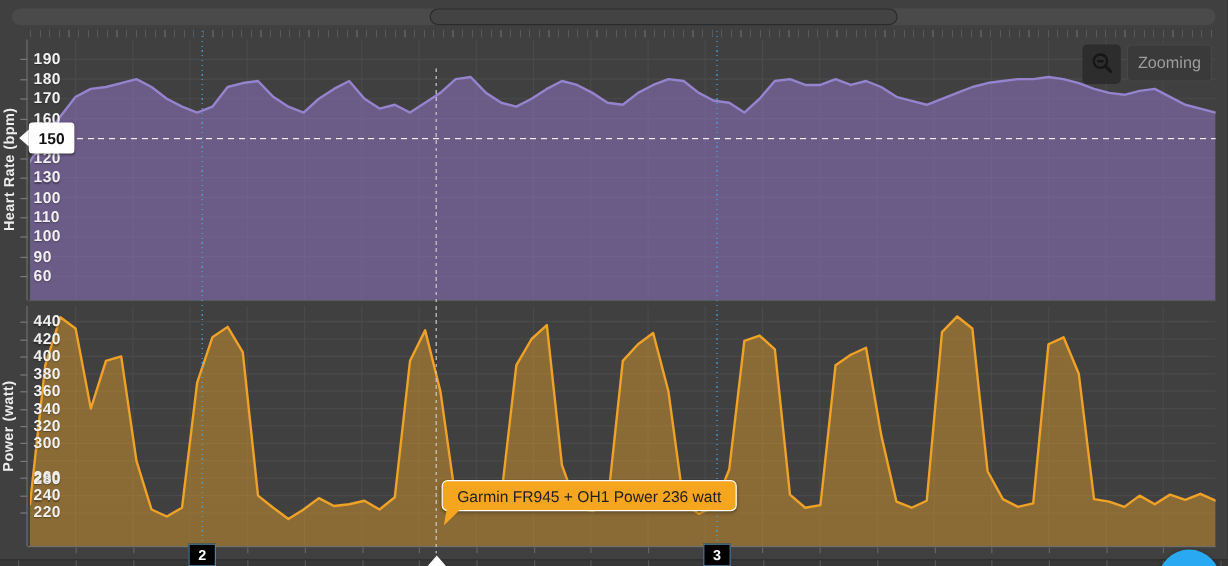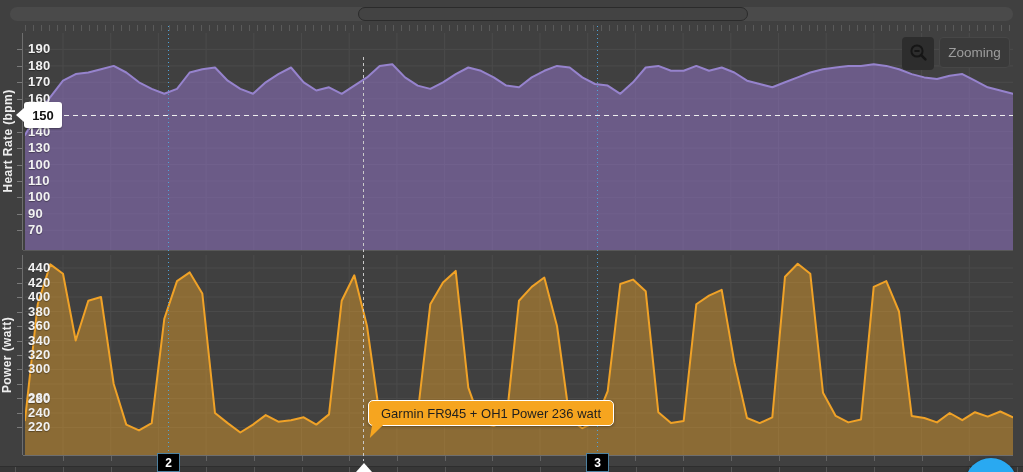--- a/index.html
+++ b/index.html
@@ -120,33 +120,33 @@
         <line x1="0" y1="98.6" x2="988" y2="98.6" stroke="#4a4a4a" stroke-width="1"></line>
         <line x1="0" y1="82.2" x2="988" y2="82.2" stroke="#4a4a4a" stroke-width="1"></line>
         <line x1="0" y1="65.8" x2="988" y2="65.8" stroke="#4a4a4a" stroke-width="1"></line>
         <line x1="0" y1="49.3" x2="988" y2="49.3" stroke="#4a4a4a" stroke-width="1"></line>
         <line x1="0" y1="32.9" x2="988" y2="32.9" stroke="#4a4a4a" stroke-width="1"></line>
         <line x1="0" y1="16.4" x2="988" y2="16.4" stroke="#4a4a4a" stroke-width="1"></line>
         <path d="M0.0 101.9 L12.7 80.6 L25.3 64.1 L38.0 47.7 L50.7 41.1 L63.3 39.5 L76.0 36.2 L88.7 32.9 L101.3 39.5 L114.0 49.3 L126.7 55.9 L139.3 60.8 L152.0 55.9 L164.7 39.5 L177.3 36.2 L190.0 34.5 L202.7 47.7 L215.3 55.9 L228.0 60.8 L240.7 49.3 L253.3 41.1 L266.0 34.5 L278.7 49.3 L291.3 57.5 L304.0 54.3 L316.7 60.8 L329.3 52.6 L342.0 44.4 L354.7 32.9 L367.3 31.2 L380.0 44.4 L392.7 52.6 L405.3 55.9 L418.0 49.3 L430.7 41.1 L443.3 34.5 L456.0 37.8 L468.7 44.4 L481.3 52.6 L494.0 54.3 L506.7 44.4 L519.3 37.8 L532.0 32.9 L544.7 34.5 L557.3 44.4 L570.0 51.0 L582.7 52.6 L595.3 60.8 L608.0 49.3 L620.7 34.5 L633.3 32.9 L646.0 37.8 L658.7 37.8 L671.3 32.9 L684.0 37.8 L696.7 34.5 L709.3 39.5 L722.0 47.7 L734.7 51.0 L747.3 54.3 L760.0 49.3 L772.7 44.4 L785.3 39.5 L798.0 36.2 L810.7 34.5 L823.3 32.9 L836.0 32.9 L848.7 31.2 L861.3 32.9 L874.0 36.2 L886.7 41.1 L899.3 44.4 L912.0 46.0 L924.7 42.7 L937.3 41.1 L950.0 47.7 L962.7 54.3 L975.3 57.5 L988.0 60.8 L 988 217 L 0 217 Z" fill="rgba(150,117,205,0.50)" stroke="none"></path>
         <path d="M0.0 101.9 L12.7 80.6 L25.3 64.1 L38.0 47.7 L50.7 41.1 L63.3 39.5 L76.0 36.2 L88.7 32.9 L101.3 39.5 L114.0 49.3 L126.7 55.9 L139.3 60.8 L152.0 55.9 L164.7 39.5 L177.3 36.2 L190.0 34.5 L202.7 47.7 L215.3 55.9 L228.0 60.8 L240.7 49.3 L253.3 41.1 L266.0 34.5 L278.7 49.3 L291.3 57.5 L304.0 54.3 L316.7 60.8 L329.3 52.6 L342.0 44.4 L354.7 32.9 L367.3 31.2 L380.0 44.4 L392.7 52.6 L405.3 55.9 L418.0 49.3 L430.7 41.1 L443.3 34.5 L456.0 37.8 L468.7 44.4 L481.3 52.6 L494.0 54.3 L506.7 44.4 L519.3 37.8 L532.0 32.9 L544.7 34.5 L557.3 44.4 L570.0 51.0 L582.7 52.6 L595.3 60.8 L608.0 49.3 L620.7 34.5 L633.3 32.9 L646.0 37.8 L658.7 37.8 L671.3 32.9 L684.0 37.8 L696.7 34.5 L709.3 39.5 L722.0 47.7 L734.7 51.0 L747.3 54.3 L760.0 49.3 L772.7 44.4 L785.3 39.5 L798.0 36.2 L810.7 34.5 L823.3 32.9 L836.0 32.9 L848.7 31.2 L861.3 32.9 L874.0 36.2 L886.7 41.1 L899.3 44.4 L912.0 46.0 L924.7 42.7 L937.3 41.1 L950.0 47.7 L962.7 54.3 L975.3 57.5 L988.0 60.8 " fill="none" stroke="#9683cd" stroke-width="2" stroke-linejoin="round" stroke-linecap="round"></path>
       </svg>
     <div id="hr-labels">
-        <div class="ytick-label" style="top: 189.273px;">70</div>
+        <div class="ytick-label" style="top: 189.273px;">60</div>
         <div class="ytick-mark" style="top: 197.273px;"></div>
         <div class="ytick-label" style="top: 172.833px;">90</div>
         <div class="ytick-mark" style="top: 180.833px;"></div>
         <div class="ytick-label" style="top: 156.394px;">100</div>
         <div class="ytick-mark" style="top: 164.394px;"></div>
         <div class="ytick-label" style="top: 139.955px;">110</div>
         <div class="ytick-mark" style="top: 147.955px;"></div>
         <div class="ytick-label" style="top: 123.515px;">100</div>
         <div class="ytick-mark" style="top: 131.515px;"></div>
         <div class="ytick-label" style="top: 107.076px;">130</div>
         <div class="ytick-mark" style="top: 115.076px;"></div>
-        <div class="ytick-label" style="top: 90.6364px;">140</div>
+        <div class="ytick-label" style="top: 90.6364px;">120</div>
         <div class="ytick-mark" style="top: 98.6364px;"></div>
         <div class="ytick-label" style="top: 74.197px;">150</div>
         <div class="ytick-mark" style="top: 82.197px;"></div>
         <div class="ytick-label" style="top: 57.7576px;">160</div>
         <div class="ytick-mark" style="top: 65.7576px;"></div>
         <div class="ytick-label" style="top: 41.3182px;">170</div>
         <div class="ytick-mark" style="top: 49.3182px;"></div>
         <div class="ytick-label" style="top: 24.8788px;">180</div>
         <div class="ytick-mark" style="top: 32.8788px;"></div>
         <div class="ytick-label" style="top: 8.43939px; text-align: right;">190</div>

